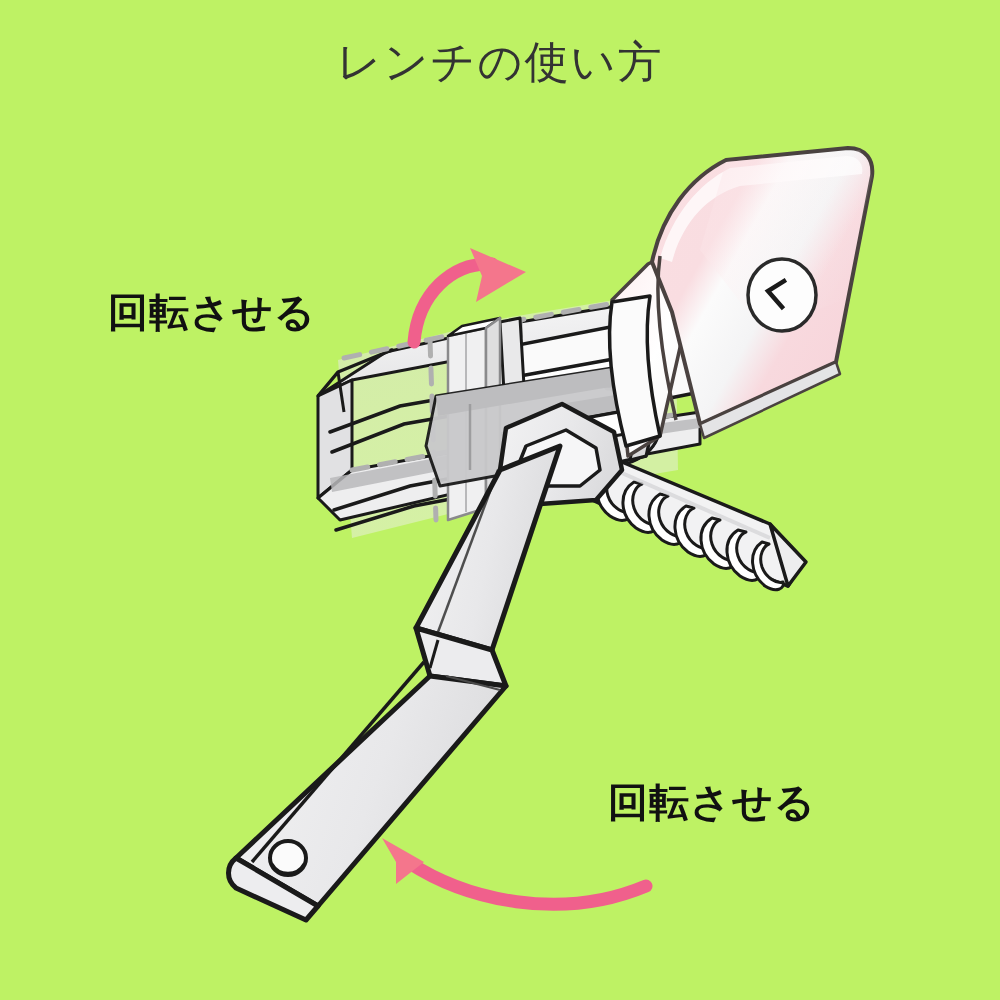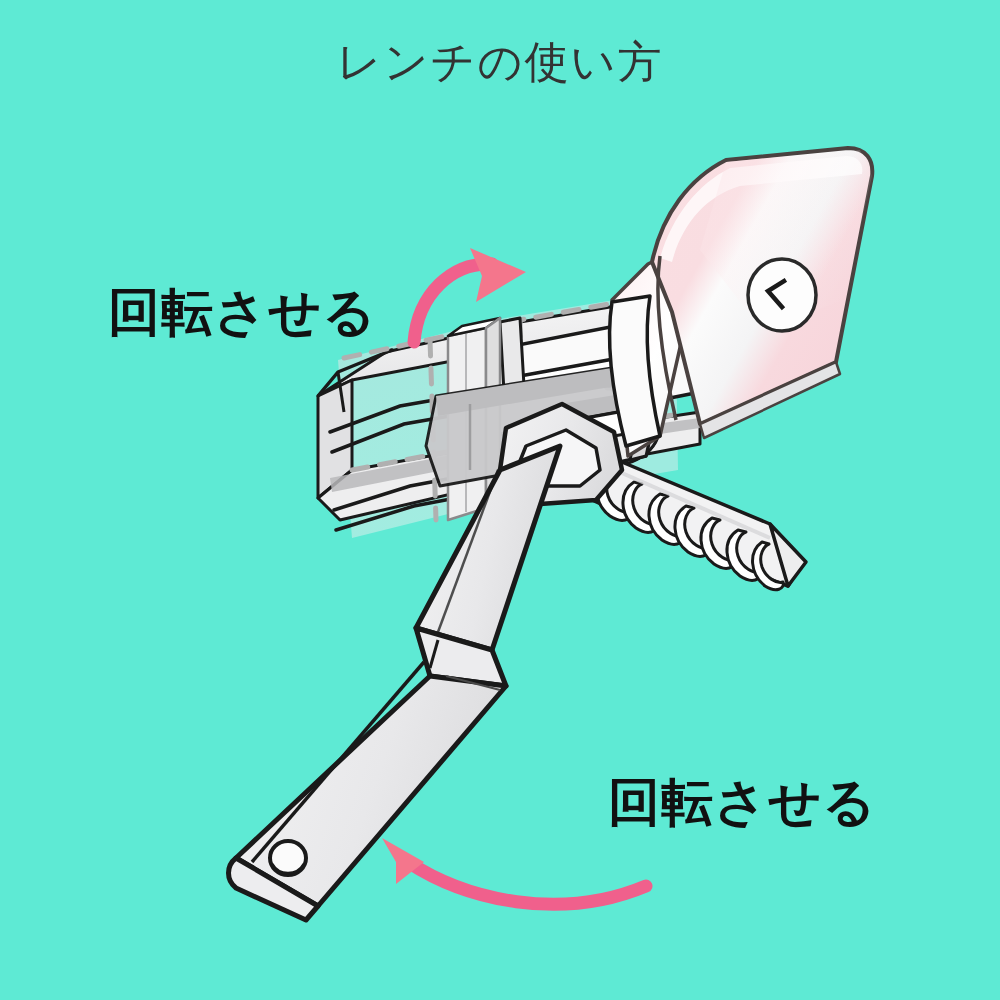--- a/index.html
+++ b/index.html
@@ -12,21 +12,21 @@
     width: 1000px;
     height: 1000px;
     font-family: "Liberation Sans", "DejaVu Sans", sans-serif;
     overflow: hidden;
     position: relative;
   }
   #stage {
     position: relative;
     width: 1000px;
     height: 1000px;
-    background: #5eead4;
+    background: #bef264;
   }
   .illus {
     position: absolute;
     left: 0;
     top: 0;
     width: 1000px;
     height: 1000px;
   }
   .title {
     position: absolute;
@@ -36,21 +36,21 @@
     text-align: center;
     font-size: 44px;
     line-height: 56px;
     font-weight: 500;
     color: #333333;
     letter-spacing: 2px;
     white-space: nowrap;
   }
   .callout {
     position: absolute;
-    font-size: 52px;
+    font-size: 40px;
     line-height: 48px;
     font-weight: 700;
     color: #111111;
     letter-spacing: 1px;
     white-space: nowrap;
   }
   .callout.left  { left: 108px;  top: 288px; }
   .callout.right { left: 608px;  top: 778px; }
 </style>
 </head>

